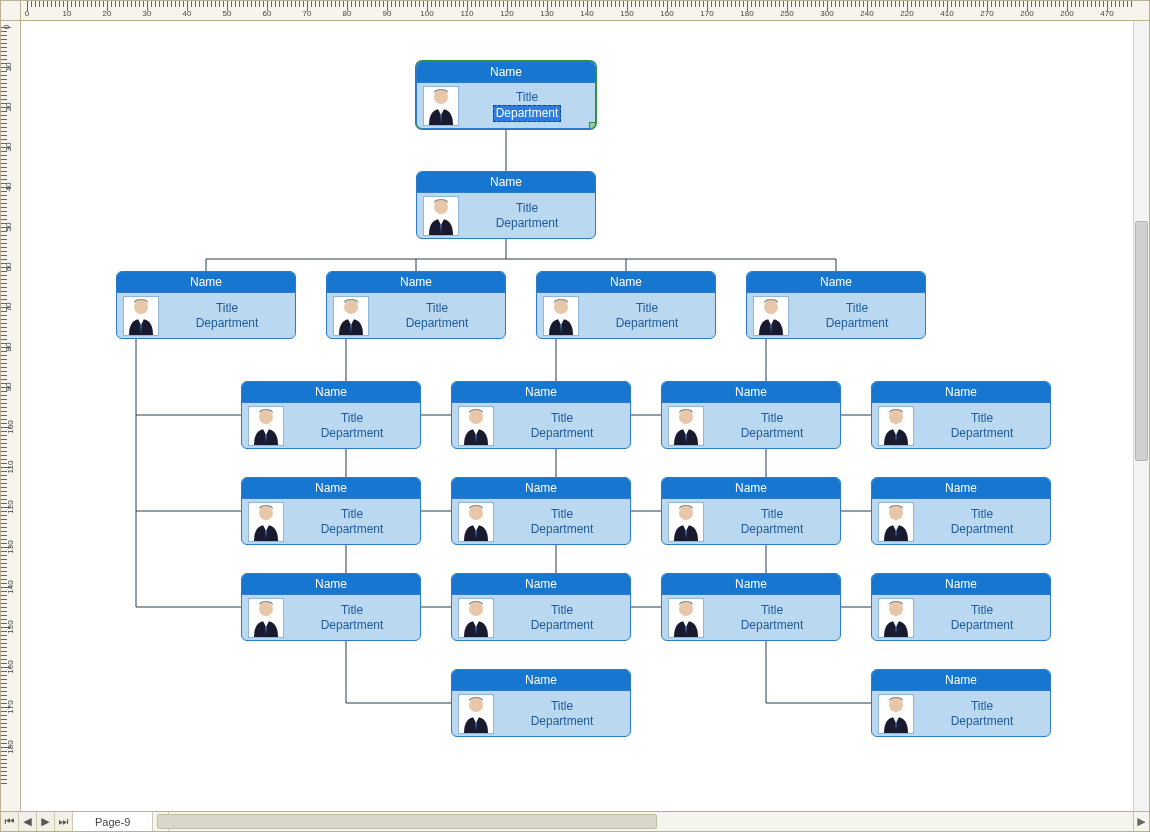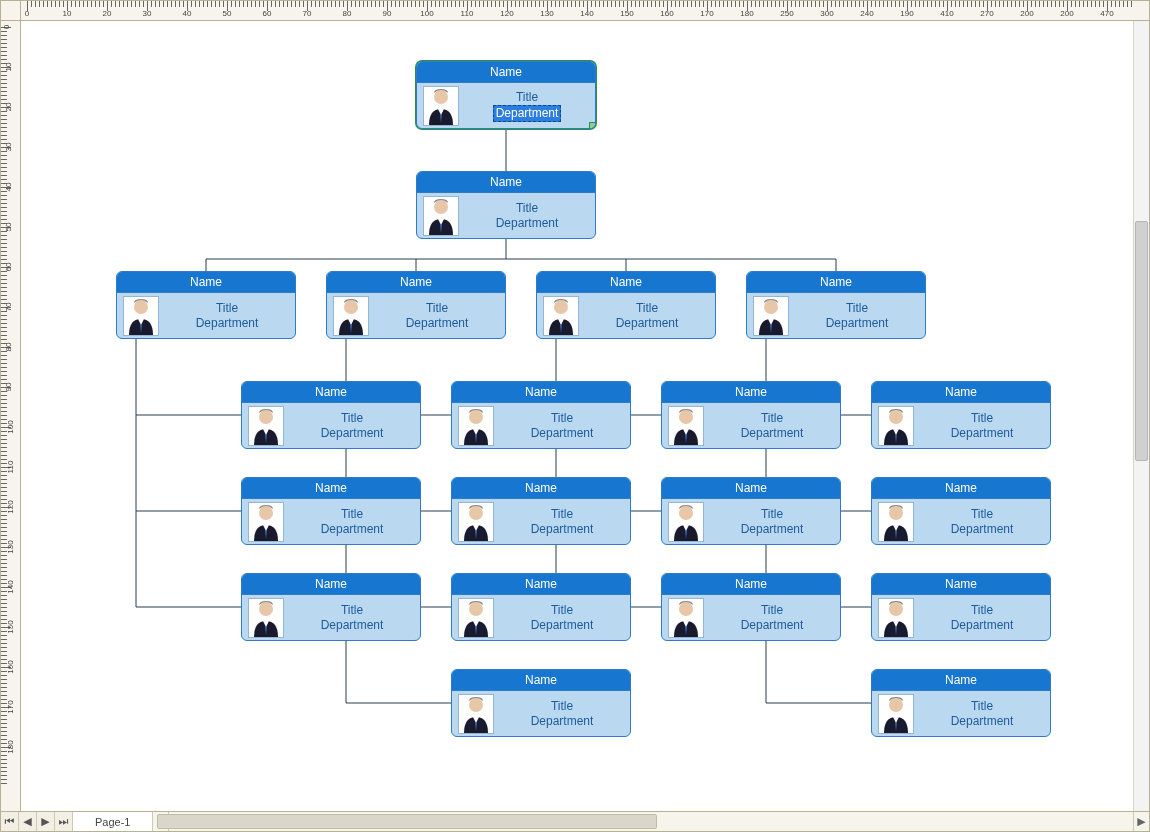--- a/index.html
+++ b/index.html
@@ -314,21 +314,21 @@
         <div class="tick" style="left: 850px;"></div>
         <div class="tick" style="left: 854px;"></div>
         <div class="tick" style="left: 858px;"></div>
         <div class="tick" style="left: 862px;"></div>
         <div class="tick" style="left: 866px;"></div>
         <div class="tick" style="left: 870px;"></div>
         <div class="tick" style="left: 874px;"></div>
         <div class="tick" style="left: 878px;"></div>
         <div class="tick" style="left: 882px;"></div>
         <div class="tick major" style="left: 886px;"></div>
-        <div class="lbl" style="left: 886px;">190</div>
+        <div class="lbl" style="left: 886px;">220</div>
         <div class="tick" style="left: 890px;"></div>
         <div class="tick" style="left: 894px;"></div>
         <div class="tick" style="left: 898px;"></div>
         <div class="tick" style="left: 902px;"></div>
         <div class="tick" style="left: 906px;"></div>
         <div class="tick" style="left: 910px;"></div>
         <div class="tick" style="left: 914px;"></div>
         <div class="tick" style="left: 918px;"></div>
         <div class="tick" style="left: 922px;"></div>
         <div class="tick major" style="left: 926px;"></div>
@@ -1014,21 +1014,21 @@
   </div>
 
   <div class="bottombar">
     <div class="nav-btns">
       <div class="btn">⏮</div>
       <div class="btn">◀</div>
       <div class="btn">▶</div>
       <div class="btn">⏭</div>
     </div>
     <div class="page-tab">
-      <span>Page-1</span>
+      <span>Page-9</span>
     </div>
     <div class="h-scroll">
       <div class="arrow l">◀</div>
       <div class="thumb"></div>
       <div class="arrow r">▶</div>
     </div>
   </div>
 
 </div>
 

